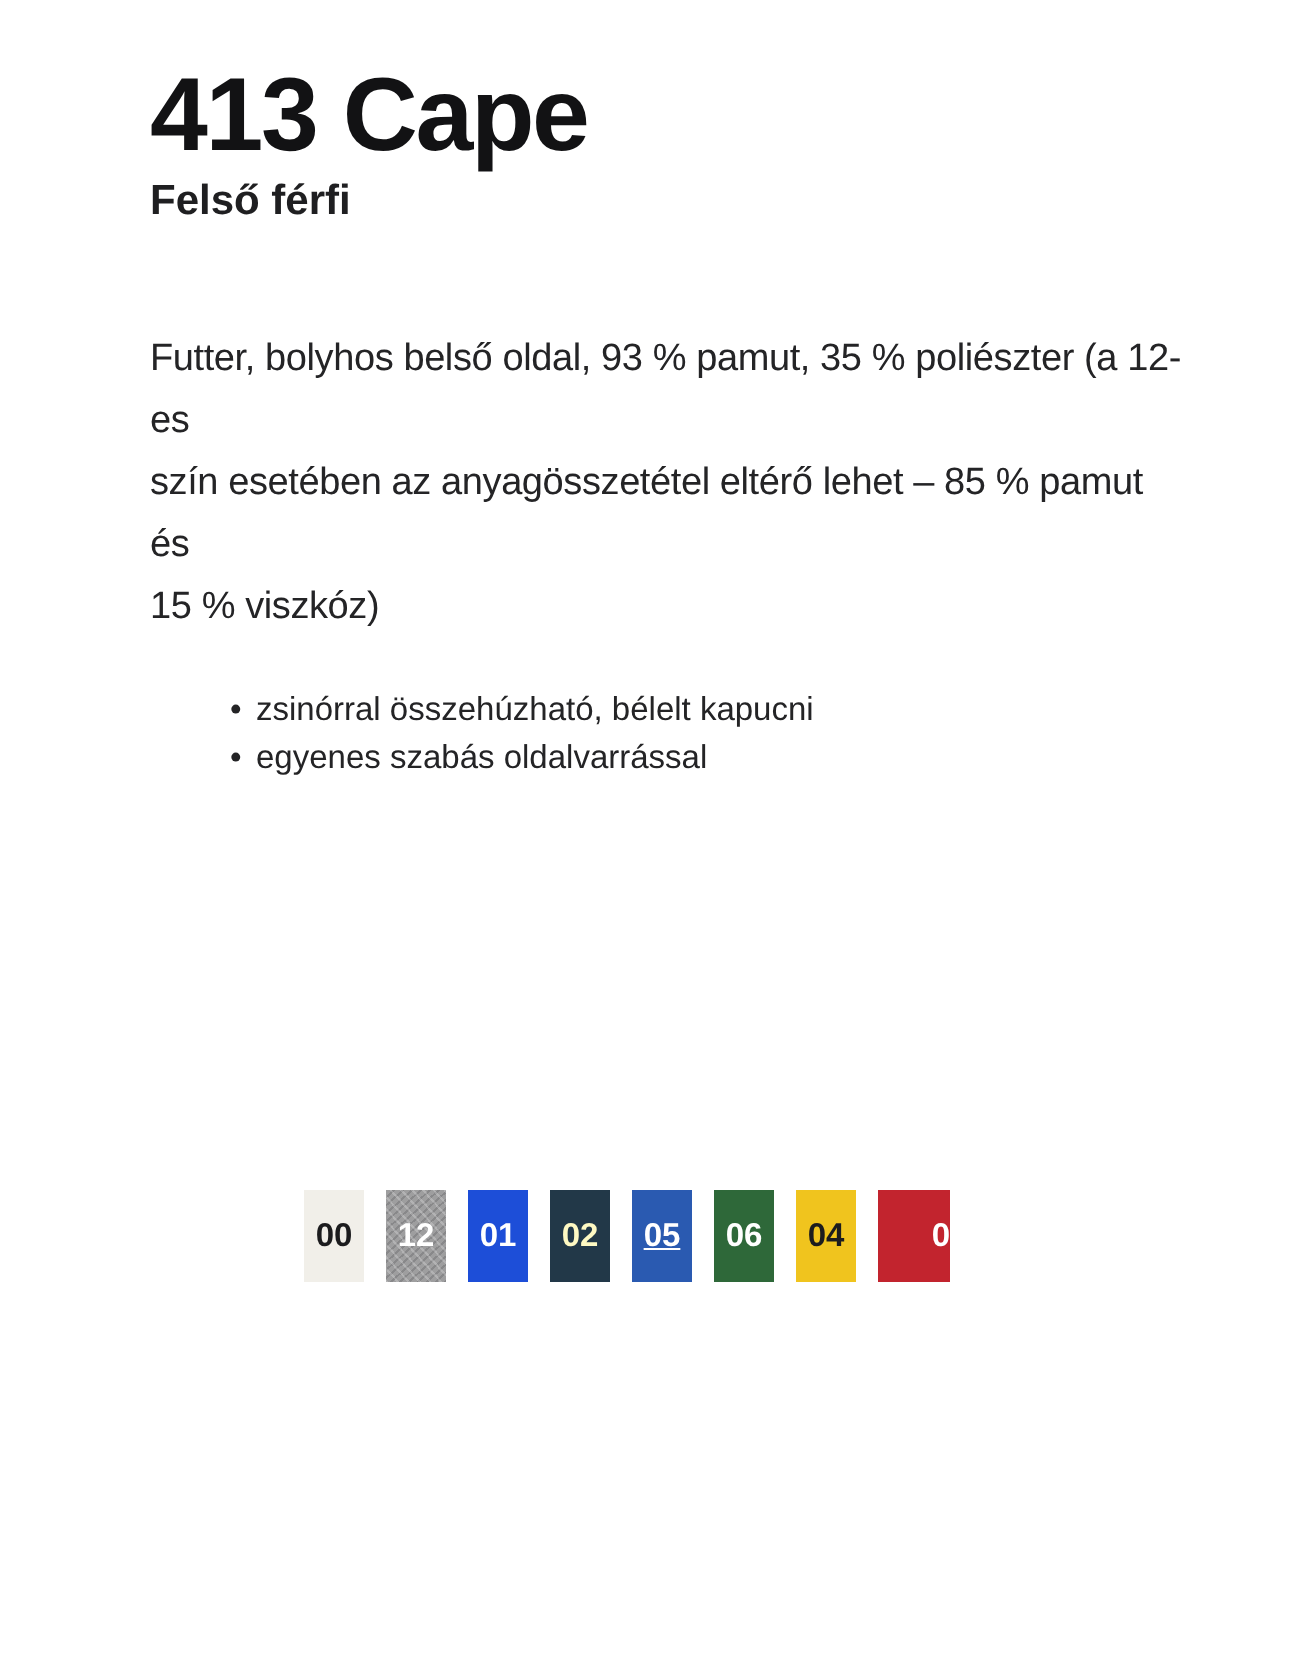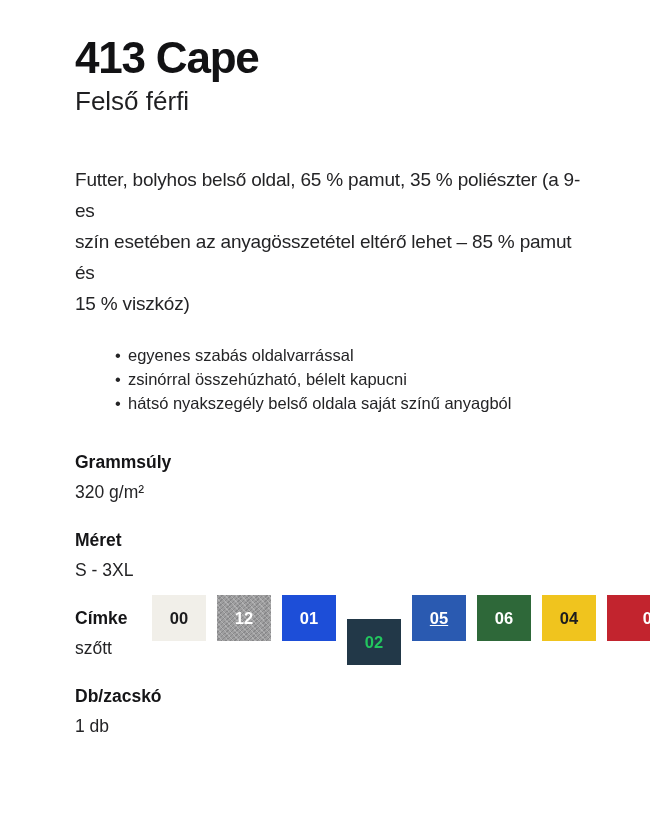--- a/index.html
+++ b/index.html
@@ -9,31 +9,32 @@
     height:827px;
     background:#ffffff;
     font-family:"Liberation Sans", sans-serif;
     color:#1f1f21;
     overflow:hidden;
   }
   .content{padding:34px 55px 0 75px;}
 
   .title{
     margin:0;
-    font-size:44px;
+    font-size:52px;
     line-height:48px;
     font-weight:700;
     letter-spacing:-1.2px;
     color:#121214;
   }
   .subtitle{
     margin-top:6px;
-    font-size:26px;
+    font-size:21px;
     line-height:26px;
     color:#1f1f21;
+    font-weight:bold;
   }
 
   .description{
     margin-top:50px;
     max-width:560px;
     font-size:19px;
     line-height:31px;
     letter-spacing:-0.2px;
     white-space:pre-line;
     color:#242426;
@@ -67,21 +68,21 @@
   }
 
   .swatch-row{
     position:absolute;
     left:152px;
     top:595px;
     display:flex;
     gap:11px;
   }
   .swatch{
-    width:54px;
+    width:30px;
     height:46px;
     display:flex;
     align-items:center;
     justify-content:center;
     font-size:16.5px;
     font-weight:700;
     box-sizing:border-box;
   }
   .swatch.heather{
     background-image:
@@ -91,66 +92,43 @@
 </style>
 </head>
 <body>
 
 <div class="page">
   <div class="content">
 
     <h1 class="title">413 Cape</h1>
     <div class="subtitle">Felső férfi</div>
 
-    <p class="description">Futter, bolyhos belső oldal, 65 % pamut, 35 % poliészter (a 9-es
+    <p class="description">Futter, bolyhos belső oldal, 93 % pamut, 35 % poliészter (a 12-es
 szín esetében az anyagösszetétel eltérő lehet – 85 % pamut és
 15 % viszkóz)</p>
 
     <ul class="features">
 
     <li class="feature">
           <span class="bullet"></span>
-          <span class="feature-text">egyenes szabás oldalvarrással</span>
-        </li>
-        <li class="feature">
-          <span class="bullet"></span>
           <span class="feature-text">zsinórral összehúzható, bélelt kapucni</span>
         </li>
         <li class="feature">
           <span class="bullet"></span>
-          <span class="feature-text">hátsó nyakszegély belső oldala saját színű anyagból</span>
+          <span class="feature-text">egyenes szabás oldalvarrással</span>
         </li>
       </ul>
 
-    <div class="specs">
-
-    <div class="spec-group">
-          <div class="spec-label">Grammsúly</div>
-          <div class="spec-value">320 g/m²</div>
-        </div>
-        <div class="spec-group">
-          <div class="spec-label">Méret</div>
-          <div class="spec-value">S - 3XL</div>
-        </div>
-        <div class="spec-group">
-          <div class="spec-label">Címke</div>
-          <div class="spec-value">szőtt</div>
-        </div>
-        <div class="spec-group">
-          <div class="spec-label">Db/zacskó</div>
-          <div class="spec-value">1 db</div>
-        </div>
-      </div>
 
   </div>
 
   <div class="swatch-row">
 
   <div class="swatch" style="background-color: rgb(241, 239, 233); color: rgb(28, 28, 30);">00</div>
       <div class="swatch heather" style="background-color: rgb(158, 158, 159); color: rgb(255, 255, 255);">12</div>
       <div class="swatch" style="background-color: #1d4ed8; color: rgb(255, 255, 255);">01</div>
-      <div class="swatch" style="background-color: rgb(34, 56, 72); color: #22c55e; margin-top: 24px;">02</div>
+      <div class="swatch" style="background-color: rgb(34, 56, 72); color: #fef9c3;">02</div>
       <div class="swatch" style="background-color: rgb(42, 90, 177); color: rgb(255, 255, 255); text-decoration: underline;">05</div>
       <div class="swatch" style="background-color: rgb(46, 104, 57); color: rgb(255, 255, 255);">06</div>
       <div class="swatch" style="background-color: rgb(240, 196, 30); color: rgb(28, 28, 30); text-align: center;">04</div>
       <div class="swatch" style="background-color: rgb(194, 36, 46); color: rgb(255, 255, 255); padding-left: 36px;">07</div>
     </div>
 </div>
 
 </body></html>

